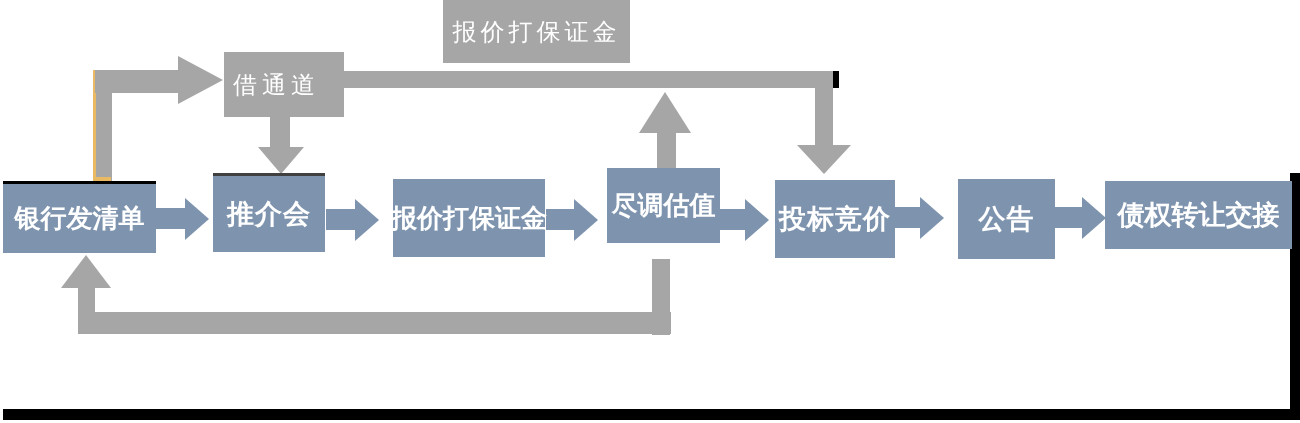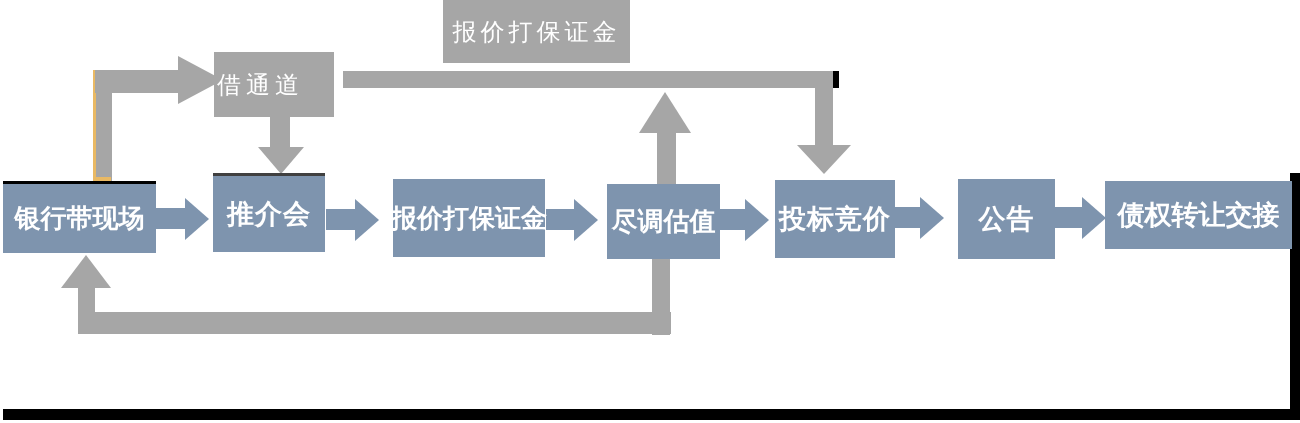--- a/index.html
+++ b/index.html
@@ -40,41 +40,41 @@
 
   
   .node{
     position:absolute;background:#7e94ae;color:#ffffff;font-weight:bold;font-size:27px;
     letter-spacing:1px;display:flex;align-items:center;justify-content:center;
     box-sizing:border-box;white-space:nowrap;
   }
   #n1{left:3px;top:181px;width:153px;height:72px;border-top:3px solid #000;font-size:26px;letter-spacing:0;}
   #n2{left:213px;top:173px;width:112px;height:79px;border-top:3px solid #404040;}
   #n3{left:393px;top:179px;width:152px;height:78px;font-size:26px;letter-spacing:0;}
-  #n4{left:607px;top:184px;width:113px;height:75px;font-size:26px;letter-spacing:0;}
+  #n4{left:607px;top:168px;width:113px;height:75px;font-size:26px;letter-spacing:0;}
   #n5{left:775px;top:180px;width:120px;height:78px;}
   #n6{left:958px;top:179px;width:97px;height:80px;}
   #n7{left:1105px;top:181px;width:187px;height:68px;font-size:27px;letter-spacing:0;}
 
   
   .btail{position:absolute;background:#7e94ae;height:21px;}
   .bhead{position:absolute;width:0;height:0;border-top:21px solid transparent;border-bottom:21px solid transparent;border-left:24px solid #7e94ae;}
   #a1t{left:156px;top:208px;width:30px;} #a1h{left:185px;top:198px;}
   #a2t{left:326px;top:209px;width:30px;} #a2h{left:355px;top:199px;}
   #a3t{left:546px;top:209px;width:29px;} #a3h{left:574px;top:199px;}
   #a4t{left:720px;top:209px;width:26px;} #a4h{left:745px;top:199px;}
   #a5t{left:895px;top:207px;width:26px;} #a5h{left:920px;top:197px;}
   #a6t{left:1055px;top:207px;width:28px;} #a6h{left:1082px;top:197px;}
 
   
   .glabel{
     position:absolute;background:#a6a6a6;color:#ffffff;font-size:24px;letter-spacing:4px;
     display:flex;align-items:center;justify-content:center;box-sizing:border-box;white-space:nowrap;
   }
-  #lbl-borrow{left:214px;top:52px;width:120px;height:65px;justify-content:flex-start;padding-left:3px;letter-spacing:5px;}
+  #lbl-borrow{left:224px;top:52px;width:120px;height:65px;justify-content:flex-start;padding-left:9px;letter-spacing:5px;}
   #lbl-deposit{left:443px;top:0;width:187px;height:63px;text-align:center;}
   #lbl-floor{left:302px;top:339px;width:121px;height:67px;letter-spacing:3px;}
 </style>
 </head>
 <body>
 
 <div class="stage">
 
   <div class="g" id="elbow1-vstem"></div>
   <div class="yellow" id="yellow-line"></div>
@@ -106,21 +106,21 @@
   <div class="bhead" id="a2h"></div>
   <div class="btail" id="a3t"></div>
   <div class="bhead" id="a3h"></div>
   <div class="btail" id="a4t"></div>
   <div class="bhead" id="a4h"></div>
   <div class="btail" id="a5t"></div>
   <div class="bhead" id="a5h"></div>
   <div class="btail" id="a6t"></div>
   <div class="bhead" id="a6h"></div>
 
-  <div class="node" id="n1">银行带现场</div>
+  <div class="node" id="n1">银行发清单</div>
   <div class="node" id="n2">推介会</div>
   <div class="node" id="n3">报价打保证金</div>
   <div class="node" id="n4">尽调估值</div>
   <div class="node" id="n5">投标竞价</div>
   <div class="node" id="n6">公告</div>
   <div class="node" id="n7">债权转让交接</div>
 
   <div class="glabel" id="lbl-borrow">借通道</div>
   <div class="glabel" id="lbl-deposit">报价打保证金</div>
 

